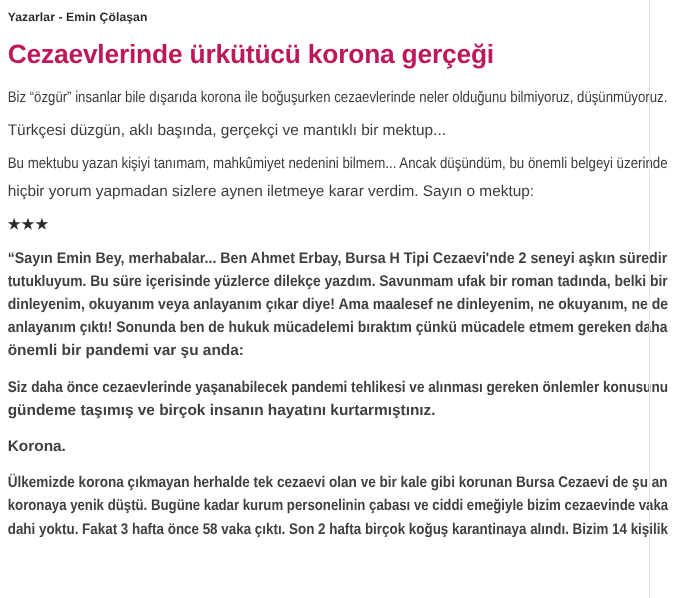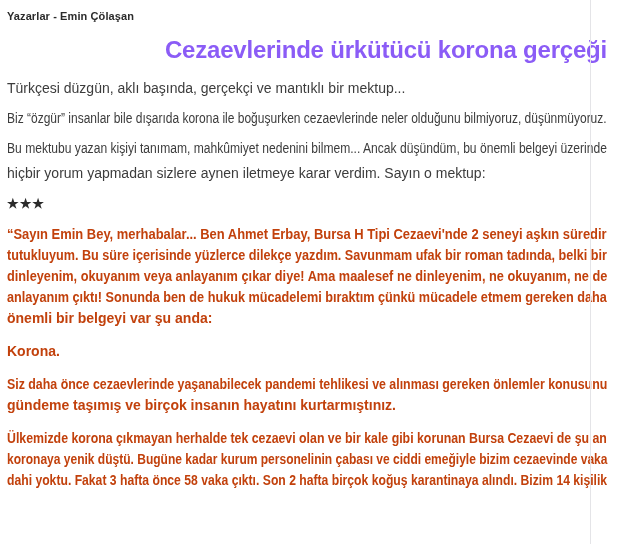--- a/index.html
+++ b/index.html
@@ -20,24 +20,23 @@
     margin-top:4px;
     font-size:11px;
     font-weight:bold;
     color:#2b2b2b;
     letter-spacing:0.1px;
   }
   .title {
     margin:14px 0 0 0;
     font-size:24px;
     font-weight:bold;
-    color:#8b5cf6;
+    color:#be185d;
     letter-spacing:-0.2px;
     line-height:28px;
-    text-align:right;
   }
   .article-body { margin-top:12px; }
   .para { margin:0 0 5px 0; }
   .line {
     white-space:nowrap;
     transform-origin:0 50%;
   }
   .para.intro {
     font-size:14px;
     font-weight:normal;
@@ -50,65 +49,65 @@
     font-size:13px;
     font-weight:bold;
     color:#2b2b2b;
     letter-spacing:1px;
   }
   .para.stars .line { line-height:20px; }
   .para.letter {
     margin-bottom:12px;
     font-size:14px;
     font-weight:bold;
-    color:#c2410c;
+    color:#404040;
   }
   .para.letter .line { line-height:21px; }
   .page-edge-line {
     position:absolute;
     top:0; bottom:0;
     left:590px;
     width:1px;
     background:#e4e4e7;
     pointer-events:none;
   }
 </style>
 </head>
 <body>
 
 <div class="page">
   <div class="breadcrumb">Yazarlar - Emin Çölaşan</div>
   <h1 class="title">Cezaevlerinde ürkütücü korona gerçeği</h1>
   <div class="article-body">
       <div class="para intro">
-        <div class="line"><span>Türkçesi düzgün, aklı başında, gerçekçi ve mantıklı bir mektup...</span></div>
+        <div class="line" style="transform: scaleX(0.8571);"><span>Biz “özgür” insanlar bile dışarıda korona ile boğuşurken cezaevlerinde neler olduğunu bilmiyoruz, düşünmüyoruz.</span></div>
       </div>
       <div class="para intro">
-        <div class="line" style="transform: scaleX(0.8571);"><span>Biz “özgür” insanlar bile dışarıda korona ile boğuşurken cezaevlerinde neler olduğunu bilmiyoruz, düşünmüyoruz.</span></div>
+        <div class="line"><span>Türkçesi düzgün, aklı başında, gerçekçi ve mantıklı bir mektup...</span></div>
       </div>
       <div class="para intro">
         <div class="line" style="transform: scaleX(0.8633);"><span>Bu mektubu yazan kişiyi tanımam, mahkûmiyet nedenini bilmem... Ancak düşündüm, bu önemli belgeyi üzerinde</span></div>
         <div class="line"><span>hiçbir yorum yapmadan sizlere aynen iletmeye karar verdim. Sayın o mektup:</span></div>
       </div>
       <div class="para stars">
         <div class="line"><span class="b">★★★</span></div>
       </div>
       <div class="para letter">
         <div class="line" style="transform: scaleX(0.9245);"><span class="b">“Sayın Emin Bey, merhabalar... Ben Ahmet Erbay, Bursa H Tipi Cezaevi'nde 2 seneyi aşkın süredir</span></div>
         <div class="line" style="transform: scaleX(0.9009);"><span class="b">tutukluyum. Bu süre içerisinde yüzlerce dilekçe yazdım. Savunmam ufak bir roman tadında, belki bir</span></div>
         <div class="line" style="transform: scaleX(0.9105);"><span class="b">dinleyenim, okuyanım veya anlayanım çıkar diye! Ama maalesef ne dinleyenim, ne okuyanım, ne de</span></div>
         <div class="line" style="transform: scaleX(0.905);"><span class="b">anlayanım çıktı! Sonunda ben de hukuk mücadelemi bıraktım çünkü mücadele etmem gereken daha</span></div>
-        <div class="line"><span class="b">önemli bir belgeyi var şu anda:</span></div>
-      </div>
-      <div class="para letter">
-        <div class="line"><span class="b">Korona.</span></div>
+        <div class="line"><span class="b">önemli bir pandemi var şu anda:</span></div>
       </div>
       <div class="para letter">
         <div class="line" style="transform: scaleX(0.8837);"><span class="b">Siz daha önce cezaevlerinde yaşanabilecek pandemi tehlikesi ve alınması gereken önlemler konusunu</span></div>
         <div class="line"><span class="b">gündeme taşımış ve birçok insanın hayatını kurtarmıştınız.</span></div>
+      </div>
+      <div class="para letter">
+        <div class="line"><span class="b">Korona.</span></div>
       </div>
       <div class="para letter">
         <div class="line" style="transform: scaleX(0.8811);"><span class="b">Ülkemizde korona çıkmayan herhalde tek cezaevi olan ve bir kale gibi korunan Bursa Cezaevi de şu an</span></div>
         <div class="line" style="transform: scaleX(0.8584);"><span class="b">koronaya yenik düştü. Bugüne kadar kurum personelinin çabası ve ciddi emeğiyle bizim cezaevinde vaka</span></div>
         <div class="line" style="transform: scaleX(0.8696);"><span class="b">dahi yoktu. Fakat 3 hafta önce 58 vaka çıktı. Son 2 hafta birçok koğuş karantinaya alındı. Bizim 14 kişilik</span></div>
       </div>
     </div>
   <div class="page-edge-line"></div>
 </div>
 

